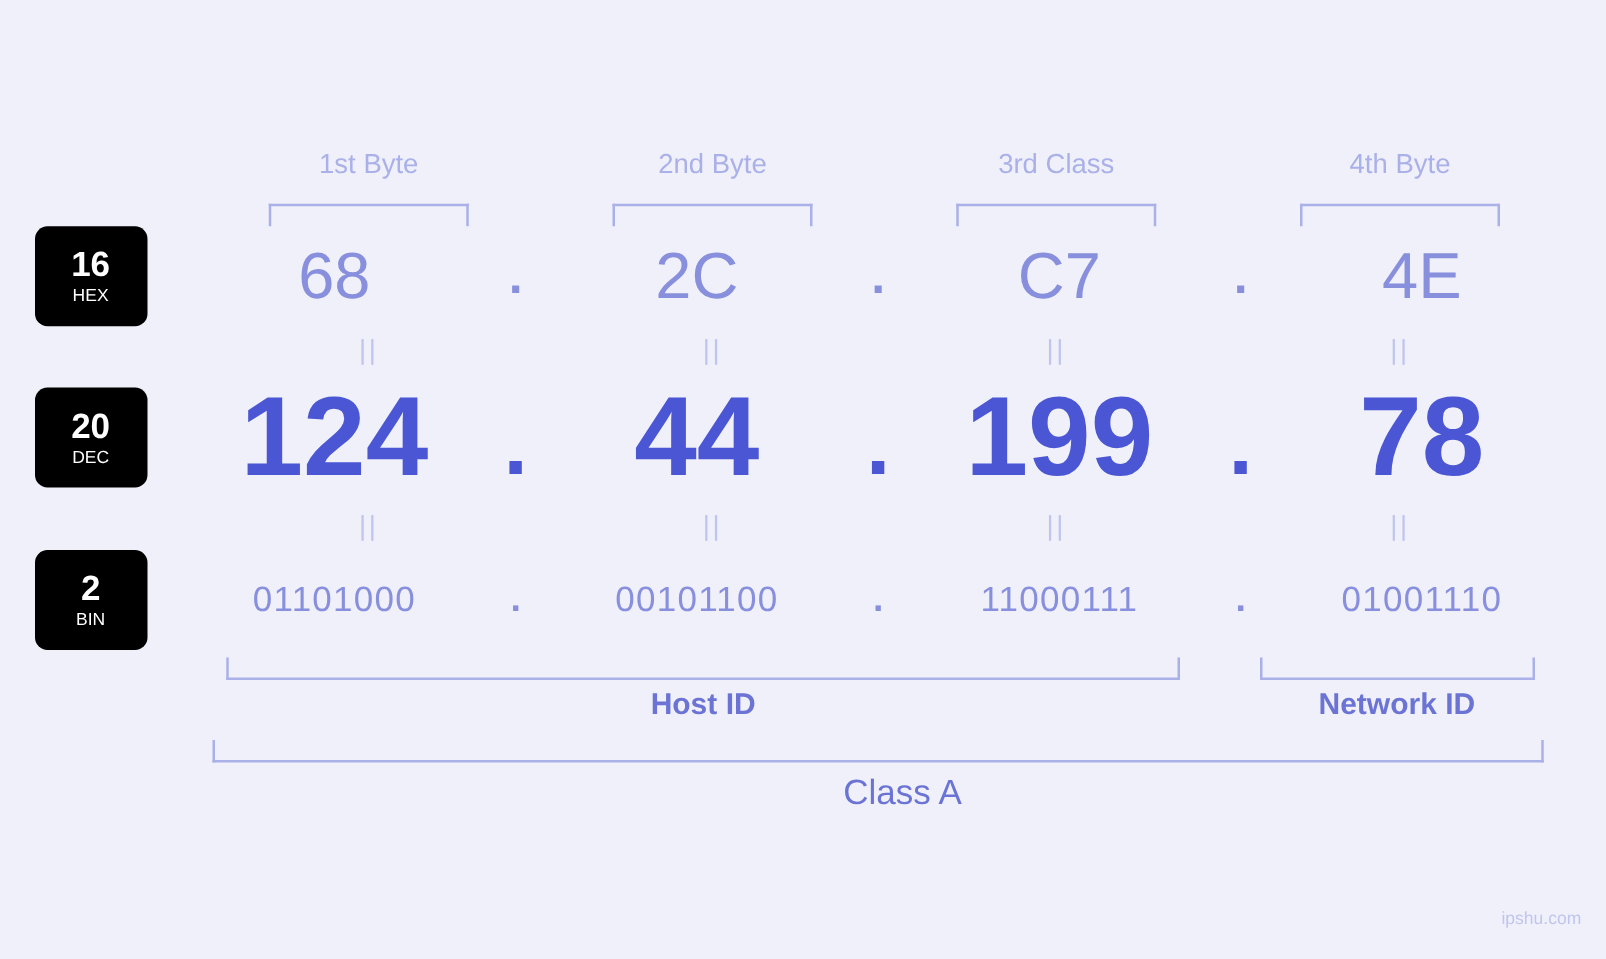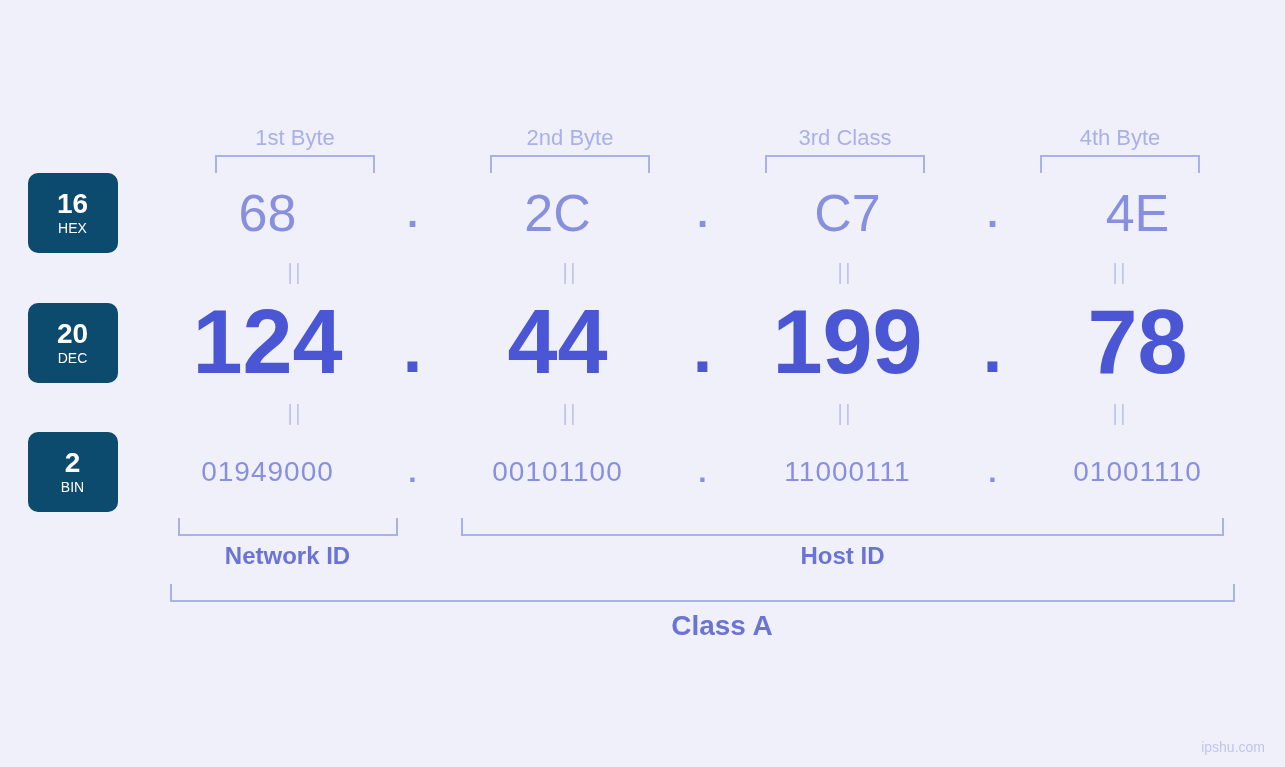--- a/index.html
+++ b/index.html
@@ -30,21 +30,21 @@
       margin-left: 130px;
       margin-bottom: 0px;
     }
 
     .byte-header {
       flex: 1;
       text-align: center;
       color: #aab0e8;
       font-size: 22px;
       font-weight: 400;
-      padding-bottom: 4px;
+      padding-bottom: 19px;
     }
 
     
     .top-brackets {
       display: flex;
       width: 1100px;
       margin-left: 130px;
     }
 
     .bracket-cell {
@@ -58,21 +58,21 @@
       width: 160px;
       height: 18px;
       border-top: 2px solid #aab0e8;
       border-left: 2px solid #aab0e8;
       border-right: 2px solid #aab0e8;
     }
 
     .base-badge {
       width: 90px;
       height: 80px;
-      background: #0c4a6e;
+      background: #000000;
       border-radius: 10px;
       display: flex;
       flex-direction: column;
       align-items: center;
       justify-content: center;
       color: white;
       flex-shrink: 0;
       margin-right: 30px;
     }
 
@@ -154,21 +154,21 @@
       text-align: center;
       color: #c0c5ee;
       font-size: 22px;
       font-weight: 400;
       letter-spacing: 2px;
     }
 
     
     .watermark {
       position: absolute;
-      bottom: 12px;
+      bottom: 25px;
       right: 20px;
       color: #c0c5ee;
       font-size: 14px;
     }
 
     .row-wrapper {
       display: flex;
       align-items: center;
       width: 1230px;
     }
@@ -306,21 +306,21 @@
 
   <div class="row-wrapper">
     <div class="spacer-badge">
       <div class="base-badge">
         <span class="base-number">2</span>
         <span class="base-label">BIN</span>
       </div>
     </div>
     <div class="vals-and-dots">
       <div class="byte-col">
-        <span class="byte-value bin">01949000</span>
+        <span class="byte-value bin">01101000</span>
       </div>
       <div class="sep-col">
         <span class="dot bin">.</span>
       </div>
       <div class="byte-col">
         <span class="byte-value bin">00101100</span>
       </div>
       <div class="sep-col">
         <span class="dot bin">.</span>
       </div>
@@ -333,35 +333,35 @@
       <div class="byte-col">
         <span class="byte-value bin">01001110</span>
       </div>
     </div>
   </div>
 
   <div style="display:flex; width:1230px; margin-top:6px;">
     <div style="width:120px; flex-shrink:0;"></div>
     <div style="flex:1; display:flex; align-items:flex-end;">
 
+      <div style="display:flex; flex-direction:column; align-items:center; flex:1;">
+        <div style="width:92%; height:18px; border-bottom:2px solid #aab0e8; border-left:2px solid #aab0e8; border-right:2px solid #aab0e8;"></div>
+        <span style="color:#6b74d4; font-size:24px; font-weight:600; margin-top:6px;">Host ID</span>
+      </div>
+
       <div style="display:flex; flex-direction:column; align-items:center; width:280px;">
         <div style="width:220px; height:18px; border-bottom:2px solid #aab0e8; border-left:2px solid #aab0e8; border-right:2px solid #aab0e8;"></div>
         <span style="color:#6b74d4; font-size:24px; font-weight:600; margin-top:6px;">Network ID</span>
-      </div>
-
-      <div style="display:flex; flex-direction:column; align-items:center; flex:1;">
-        <div style="width:92%; height:18px; border-bottom:2px solid #aab0e8; border-left:2px solid #aab0e8; border-right:2px solid #aab0e8;"></div>
-        <span style="color:#6b74d4; font-size:24px; font-weight:600; margin-top:6px;">Host ID</span>
       </div>
     </div>
   </div>
 
   <div style="display:flex; width:1230px; margin-top:14px;">
     <div style="width:120px; flex-shrink:0;"></div>
     <div style="flex:1; display:flex; flex-direction:column; align-items:center;">
       <div style="width:96%; height:18px; border-bottom:2px solid #aab0e8; border-left:2px solid #aab0e8; border-right:2px solid #aab0e8;"></div>
-      <span style="color:#6b74d4; font-size:28px; font-weight:700; margin-top:8px;margin-left:39px;">Class A</span>
+      <span style="color:#6b74d4; font-size:28px; font-weight:400; margin-top:8px;margin-left:39px;">Class A</span>
     </div>
   </div>
 
 </div>
 
 <div class="watermark">ipshu.com</div>
 
 </body></html>

